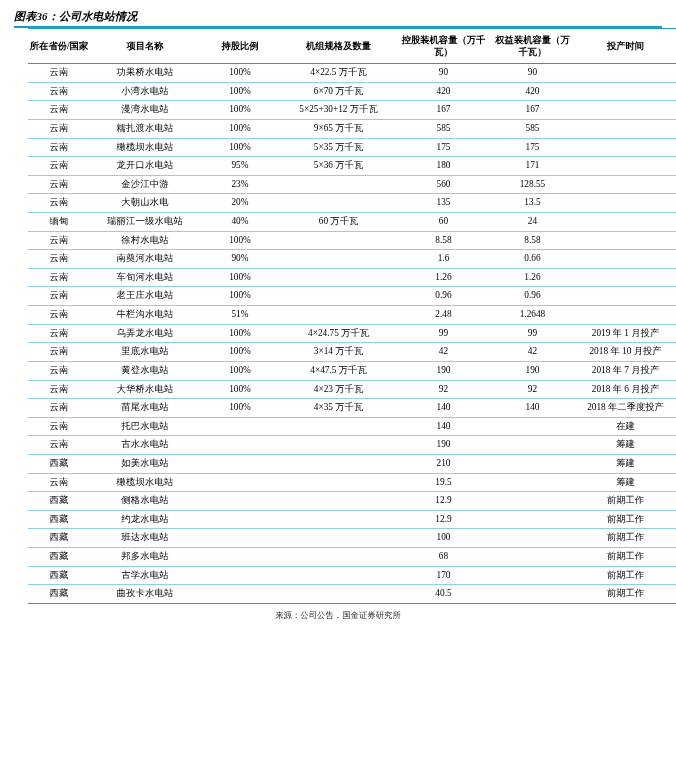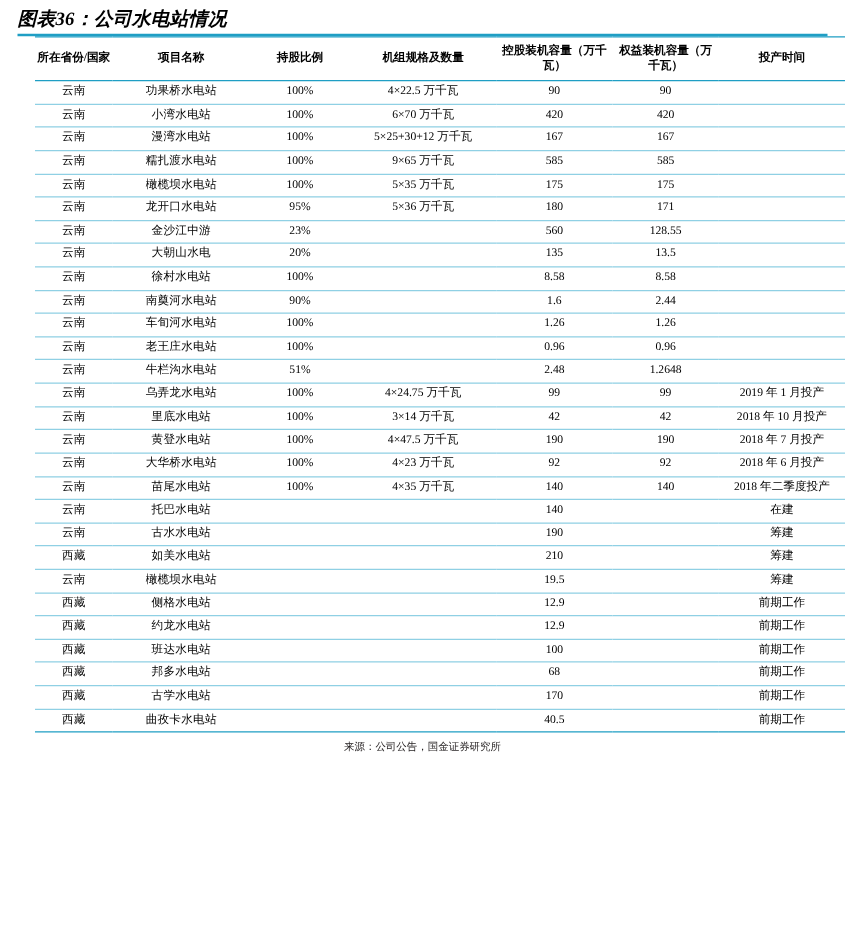--- a/index.html
+++ b/index.html
@@ -21,21 +21,21 @@
     box-sizing: border-box;
     padding: 0;
   }
   
   .title-wrap {
     margin: 6px 14px 0 14px;
     border-bottom: 2px solid #1f9ec4;
     padding-bottom: 2px;
   }
   .title-text {
-    font-size: 15px;
+    font-size: 11px;
     font-weight: bold;
     font-style: italic;
     font-family: "Liberation Serif", serif;
     color: #000000;
     letter-spacing: 0.2px;
   }
   
   table.hydro {
     margin: 0 28px;
     width: 648px;
@@ -181,35 +181,44 @@
         <tr>
           <td class="prov">云南</td>
           <td class="name">大朝山水电</td>
           <td>20%</td>
           <td></td>
           <td>135</td>
           <td>13.5</td>
           <td></td>
         </tr>
         <tr>
+          <td class="prov">缅甸</td>
+          <td class="name">瑞丽江一级水电站</td>
+          <td>40%</td>
+          <td>60 万千瓦</td>
+          <td>60</td>
+          <td>24</td>
+          <td></td>
+        </tr>
+        <tr>
           <td class="prov">云南</td>
           <td class="name">徐村水电站</td>
           <td>100%</td>
           <td></td>
           <td>8.58</td>
           <td>8.58</td>
           <td></td>
         </tr>
         <tr>
           <td class="prov">云南</td>
           <td class="name">南奠河水电站</td>
           <td>90%</td>
           <td></td>
           <td>1.6</td>
-          <td>2.44</td>
+          <td>0.66</td>
           <td></td>
         </tr>
         <tr>
           <td class="prov">云南</td>
           <td class="name">车旬河水电站</td>
           <td>100%</td>
           <td></td>
           <td>1.26</td>
           <td>1.26</td>
           <td></td>

